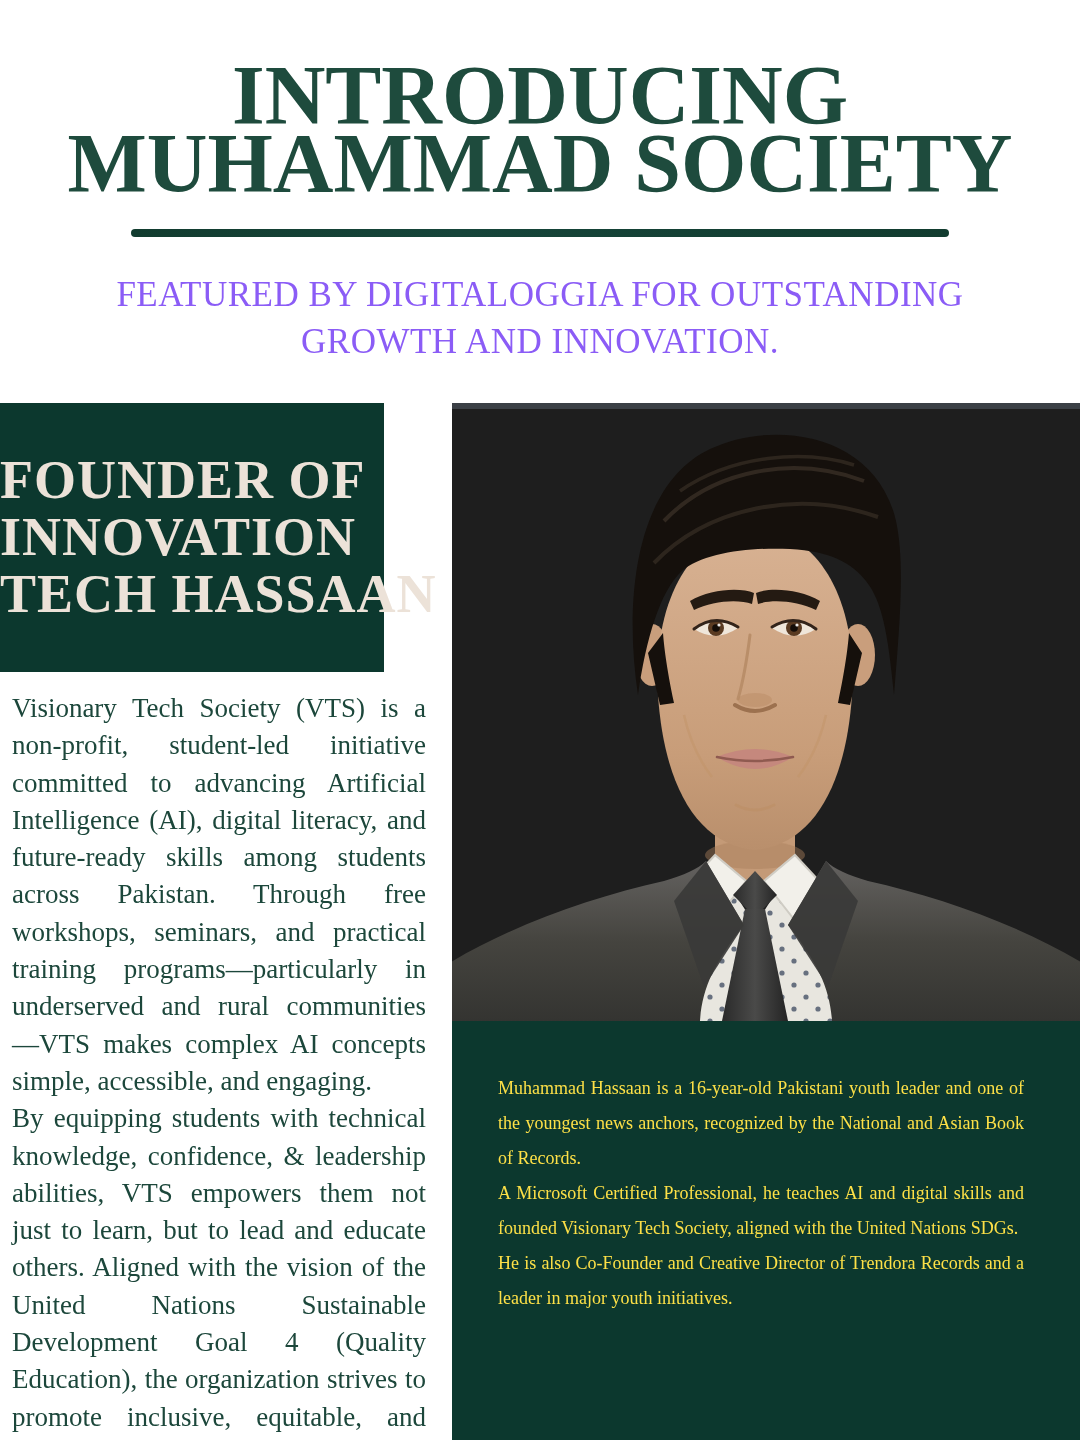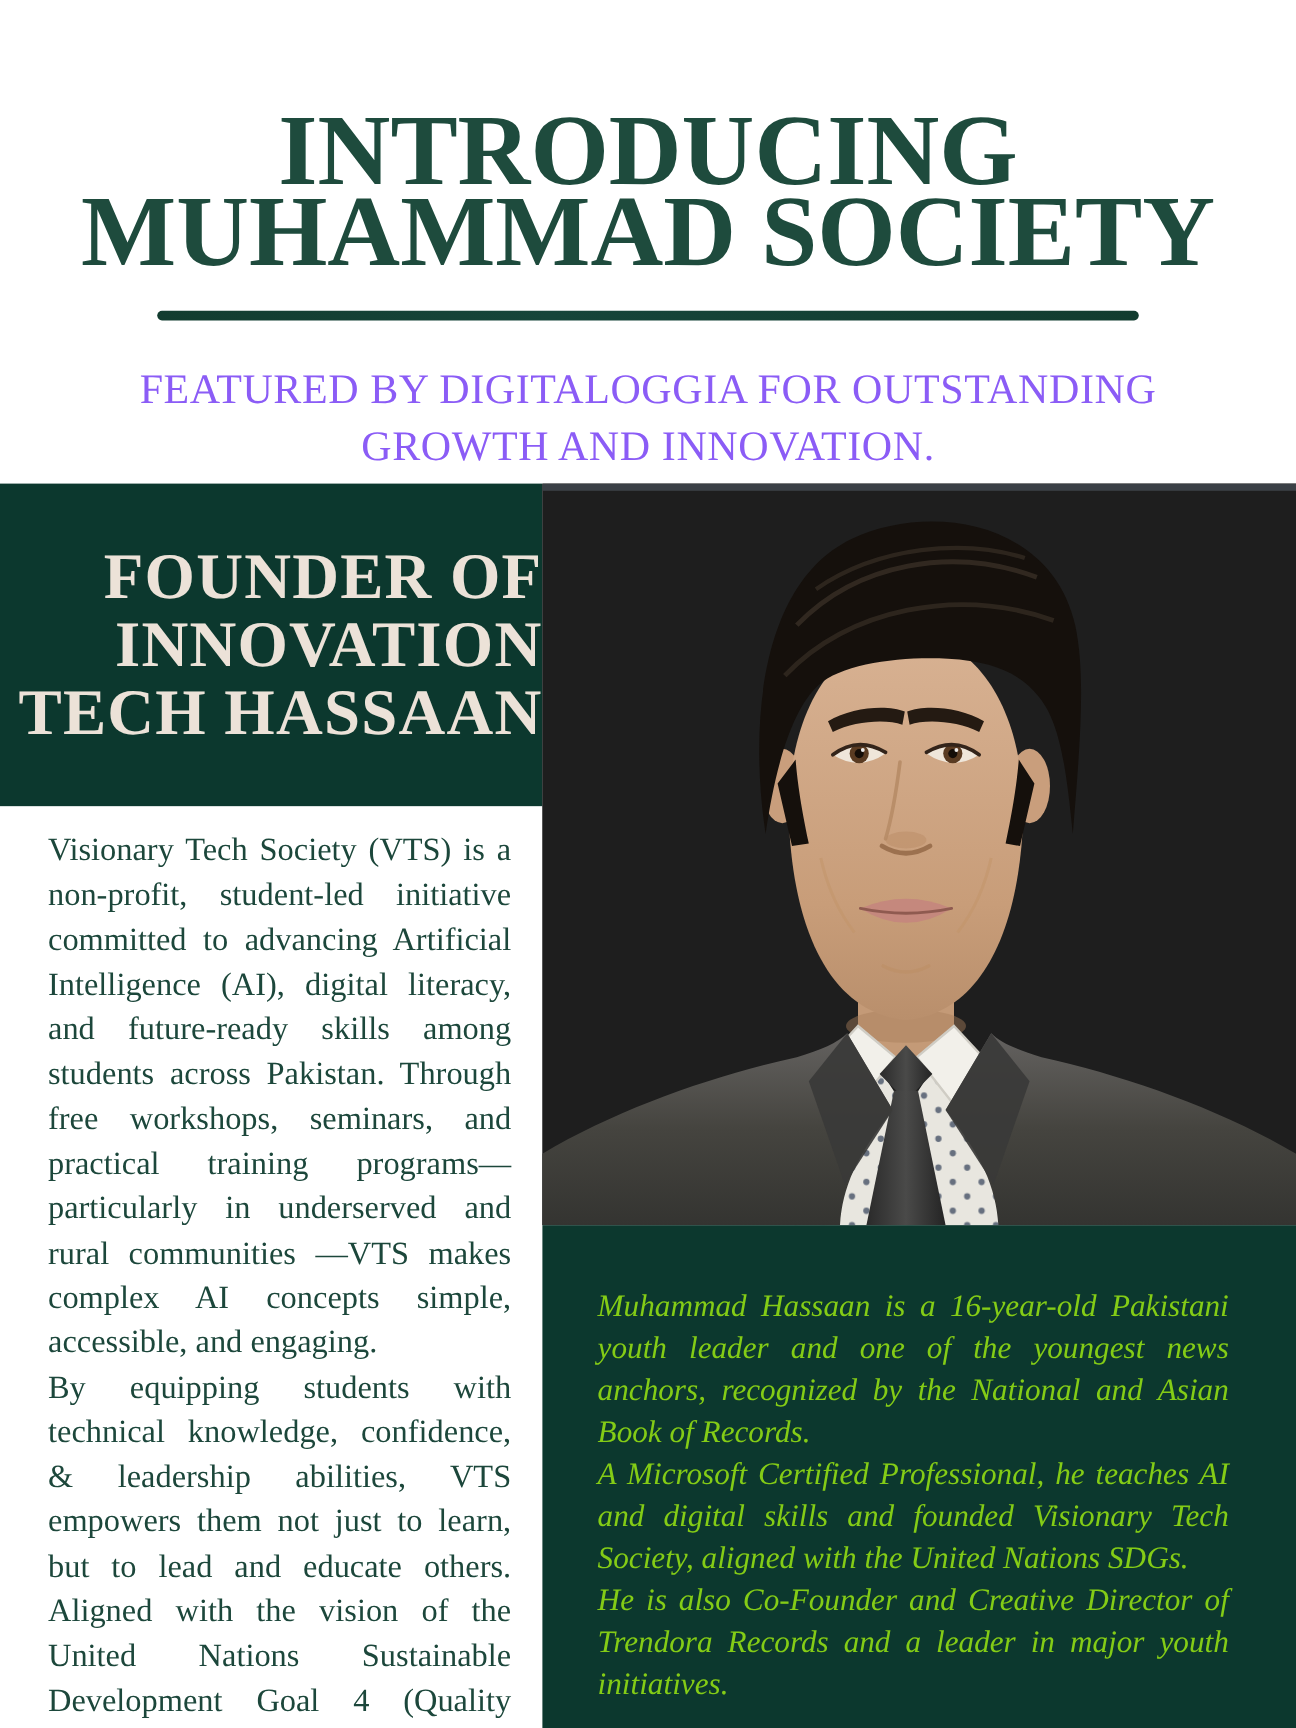--- a/index.html
+++ b/index.html
@@ -14,21 +14,21 @@
     background: #ffffff;
     overflow: hidden;
   }
 
   
   .header {
     position: absolute;
     left: 0; top: 0;
     width: 1080px; height: 403px;
     text-align: center;
-    padding-top: 92px;
+    padding-top: 62px;
   }
   .title-line {
     font-weight: 700;
     font-size: 84px;
     line-height: 68px;
     color: #1e4b3d;
     letter-spacing: 0px;
     white-space: nowrap;
   }
   .divider {
@@ -46,43 +46,43 @@
     font-size: 35px;
     line-height: 47px;
     color: #8b5cf6;
     letter-spacing: 0.5px;
   }
 
   
   .founder-panel {
     position: absolute;
     left: 0; top: 403px;
-    width: 452px; height: 269px;
+    width: 384px; height: 269px;
     background: #0c382e;
     display: flex;
     flex-direction: column;
     justify-content: center;
-    text-align: right;
+    text-align: left;
   }
   .founder-line {
     font-weight: 700;
     font-size: 54px;
     line-height: 57px;
     color: #ece2d8;
     letter-spacing: 1px;
     white-space: nowrap;
   }
 
   
   .about-vts {
     position: absolute;
     left: 0; top: 672px;
     width: 452px; height: 768px;
     background: #ffffff;
-    padding: 18px 26px 0 40px;
+    padding: 18px 26px 0 12px;
   }
   .about-vts p {
     font-size: 27px;
     line-height: 37.3px;
     color: #1c473b;
     text-align: justify;
   }
 
   
   .photo-wrap {
@@ -95,25 +95,24 @@
 
   
   .about-hassaan {
     position: absolute;
     left: 452px; top: 1021px;
     width: 628px; height: 419px;
     background: #0c382e;
     padding: 50px 56px 0 46px;
   }
   .about-hassaan p {
-    font-size: 26px;
+    font-size: 18px;
     line-height: 35px;
-    color: #84cc16;
+    color: #fde047;
     text-align: justify;
-    font-style: italic;
   }
 </style>
 </head>
 <body>
 
 <div class="page">
 
   <header class="header">
     <h1>
       <div class="title-line">INTRODUCING</div>

